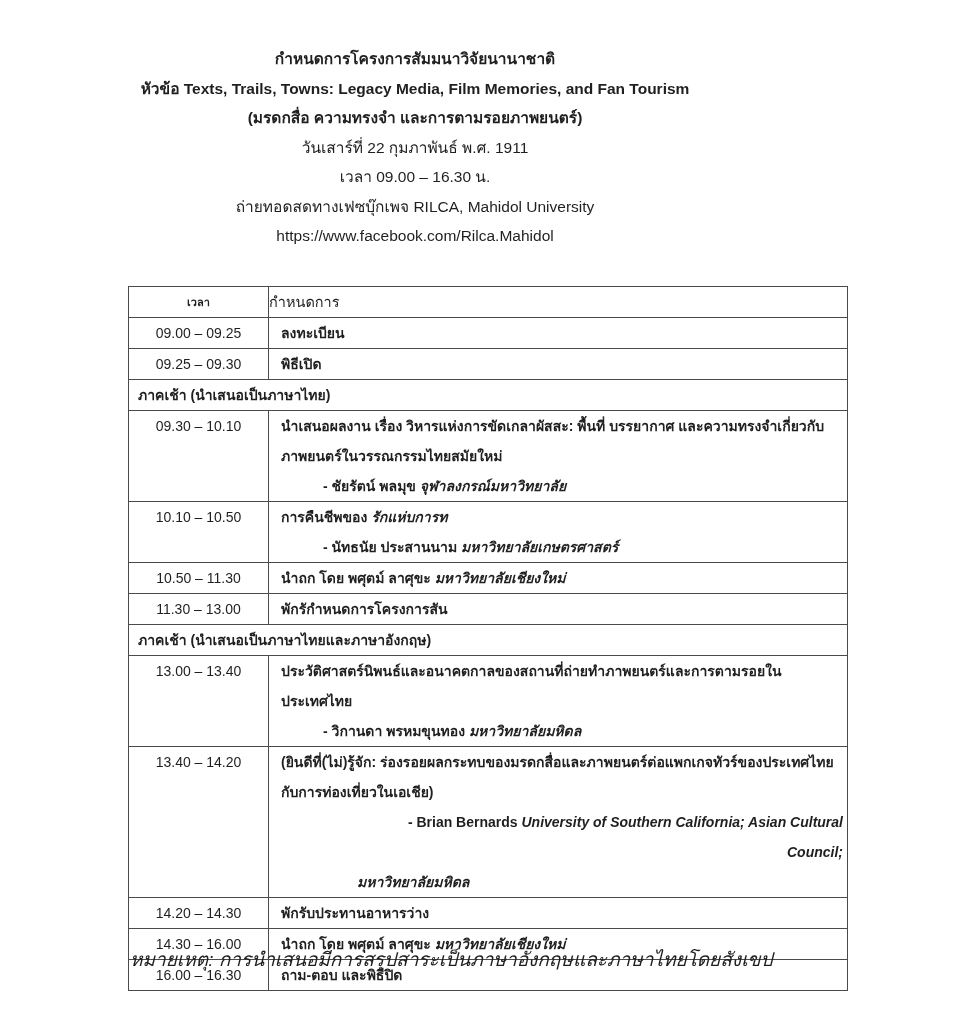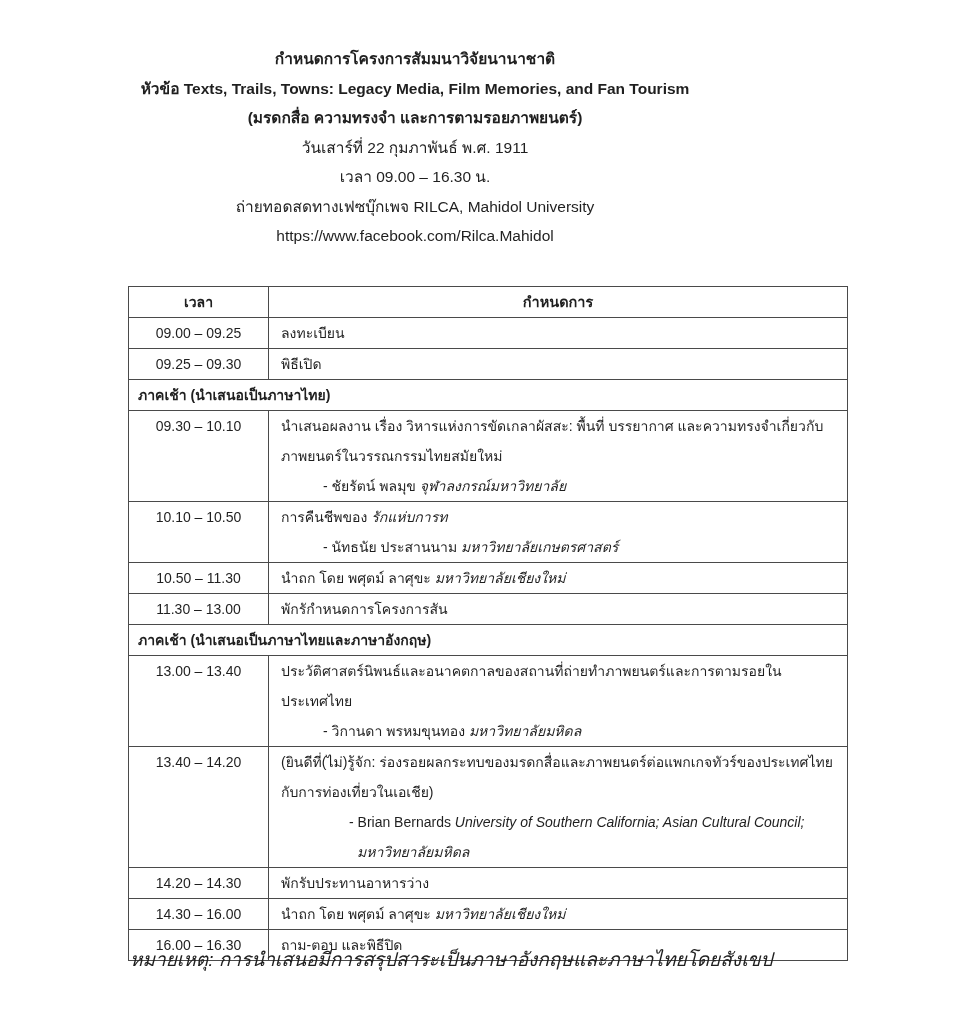--- a/index.html
+++ b/index.html
@@ -25,29 +25,29 @@
   table.schedule {
     position:absolute; left:128px; top:286px;
     width:720px; border-collapse:collapse; table-layout:fixed;
     font-size:14px; color:#1f1f1f;
   }
   table.schedule th, table.schedule td {
     border:1px solid #4a4a4a;
     vertical-align:top;
     background:#ffffff;
   }
-  th.time-head { width:140px; font-weight:bold; text-align:center; line-height:30px; font-size:14px; }
-  th.agenda-head { font-weight:bold; text-align:center; line-height:30px; font-size:14.5px; }
+  th.time-head { width:140px; font-weight:bold; text-align:center; line-height:30px; font-size:11px; }
+  th.agenda-head { font-weight:normal; text-align:left; line-height:30px; font-size:14.5px; }
   td.time-cell { width:140px; text-align:center; line-height:30px; white-space:nowrap; }
-  td.agenda-cell { padding:0 4px 0 12px; }
+  td.agenda-cell { padding:0 4px 0 12px;font-weight:bold; }
   td.section-cell { font-weight:bold; padding-left:9px; line-height:30px; }
   .agenda-line { line-height:30px; }
   .indent-0 { padding-left:0; }
   .indent-1 { padding-left:42px; }
-  .indent-2 { padding-left:68px; }
+  .indent-2 { padding-left:68px;text-align:right; }
   .indent-3 { padding-left:76px; }
   .italic { font-style:italic; }
 
   
   .doc-footer {
     position:absolute; left:130px; top:944px;
     font-size:19px; font-style:italic; white-space:nowrap;
   }
 </style>
 </head>

